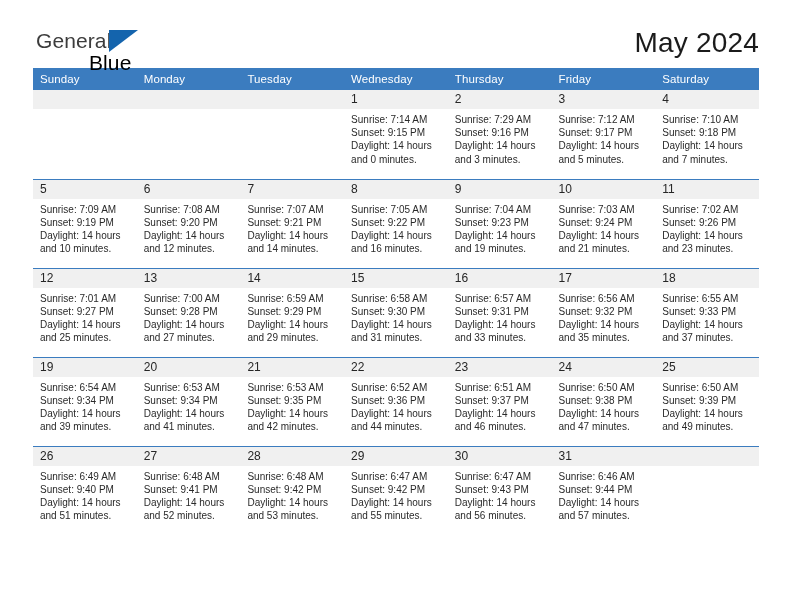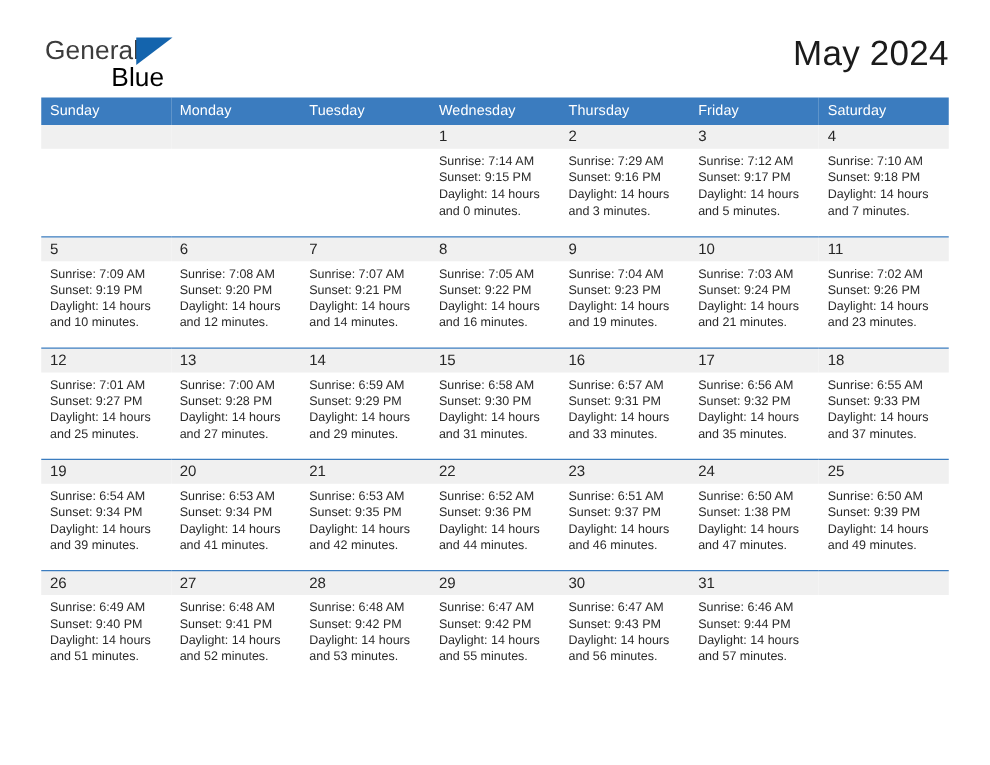--- a/index.html
+++ b/index.html
@@ -81,21 +81,21 @@
     color: #2b2b2b;
     margin-top: 11px;
     letter-spacing: 0.1px;
   }
 
   
   .calendar {
     width: 726px;
     border-collapse: collapse;
     table-layout: fixed;
-    margin-top: 10px;
+    margin-top: 0;
   }
   .calendar th {
     background: #3b7cbf;
     color: #ffffff;
     font-size: 11.5px;
     font-weight: normal;
     text-align: left;
     padding: 5px 0 5px 7px;
     height: 20px;
     box-sizing: border-box;
@@ -445,21 +445,21 @@
                 <div>Daylight: 14 hours</div>
                 <div>and 46 minutes.</div>
               </div>
             </div>
           </td>
           <td>
             <div class="daycell">
               <div class="daynum">24</div>
               <div class="info">
                 <div>Sunrise: 6:50 AM</div>
-                <div>Sunset: 1:38 PM</div>
+                <div>Sunset: 9:38 PM</div>
                 <div>Daylight: 14 hours</div>
                 <div>and 47 minutes.</div>
               </div>
             </div>
           </td>
           <td>
             <div class="daycell">
               <div class="daynum">25</div>
               <div class="info">
                 <div>Sunrise: 6:50 AM</div>

